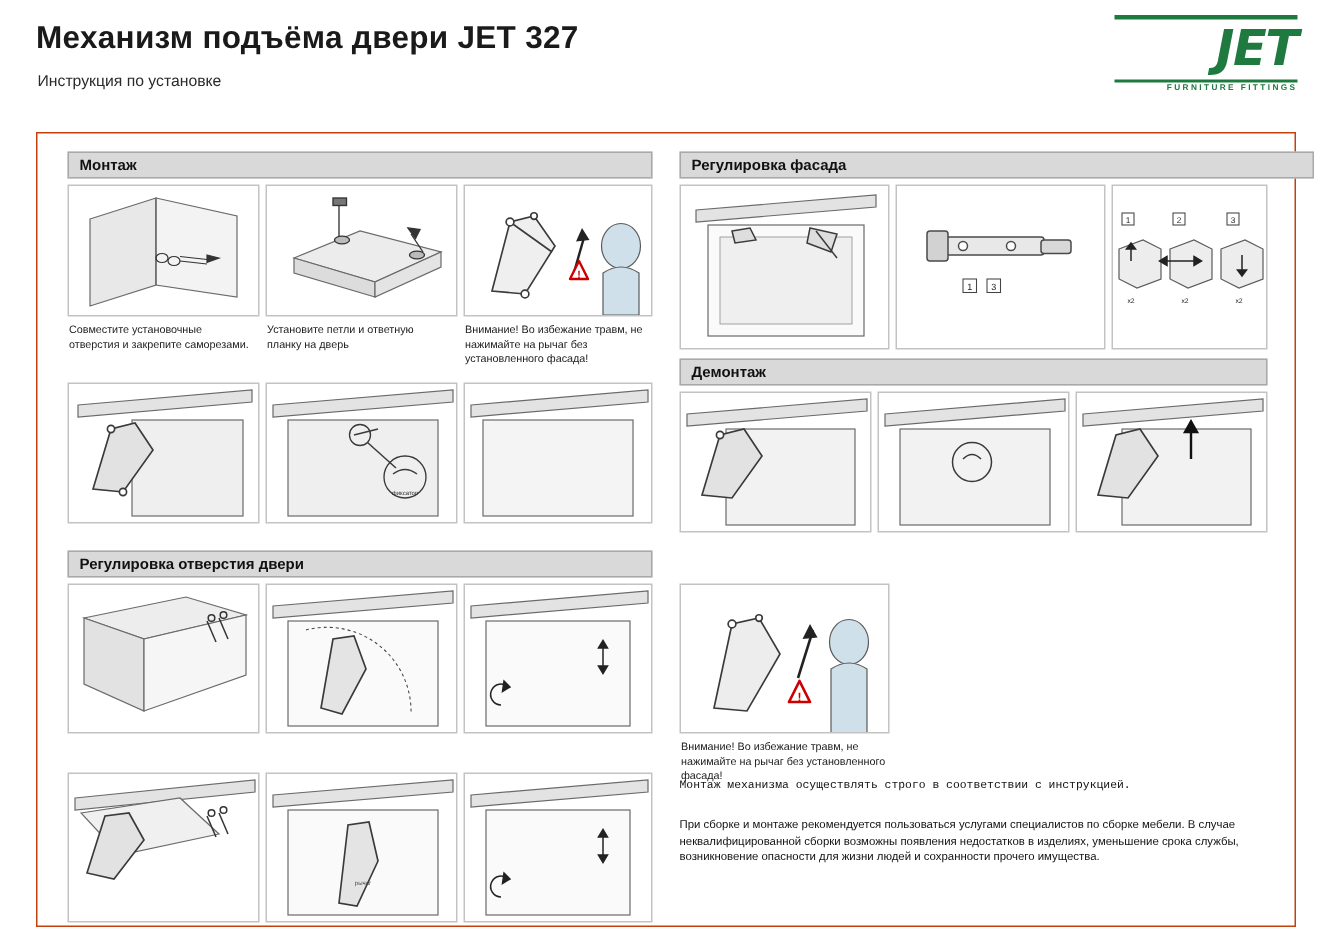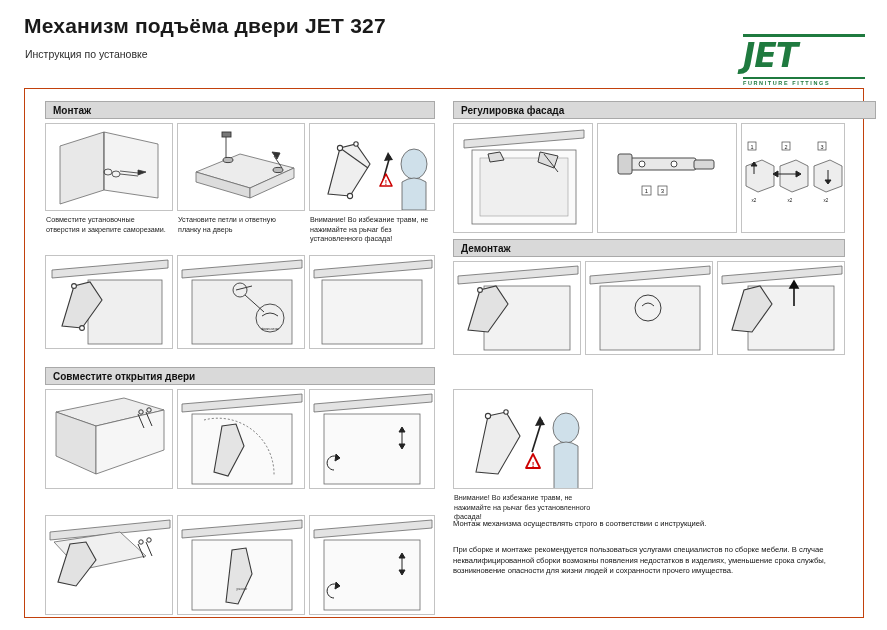--- a/index.html
+++ b/index.html
@@ -37,22 +37,21 @@
     left: 25px; top: 48px;
     font-size: 10.5px;
     color: #2a2a2a;
   }
 
   
   .logo {
     position: absolute;
     right: 22px; top: 10px;
     width: 122px; height: 58px;
-    text-align: left;
-    margin-top: 24px;
+    text-align: right;
   }
   .logo-bar-top {
     position: absolute; left: 0; top: 0;
     width: 122px; height: 3px;
     background: #1f7a3f;
   }
   .logo-text {
     position: absolute;
     left: 0; top: 2px;
     width: 122px;
@@ -335,21 +334,21 @@
         <g stroke="#3a3a3a" stroke-width="1.1" fill="#e2e2e2">
           <path d="M14,68 L26,28 L42,24 L54,42 L34,70 Z"></path>
         </g>
         <g stroke="#111" stroke-width="1.6" fill="none">
           <line x1="76" y1="44" x2="76" y2="22"></line>
           <path d="M72,26 l4,-7 4,7 z" fill="#111"></path>
         </g>
       </svg>
     </div>
 
-    <div class="sec-head" style="left:20px; top:278px; width:390px;">Совместите открытия двери</div>
+    <div class="sec-head" style="left:20px; top:278px; width:390px;">Регулировка отверстия двери</div>
 
     <div class="cell" style="left:20px; top:300px; width:128px; height:100px;">
       <svg width="128" height="100" viewBox="0 0 128 100">
         <polygon points="10,22 78,8 118,20 50,36" fill="#ededed" stroke="#6a6a6a" stroke-width="0.8"></polygon>
         <polygon points="10,22 10,66 50,84 50,36" fill="#e2e2e2" stroke="#6a6a6a" stroke-width="0.8"></polygon>
         <polygon points="50,36 50,84 118,60 118,20" fill="#f6f6f6" stroke="#6a6a6a" stroke-width="0.8"></polygon>
         <g stroke="#333" stroke-width="1" fill="none">
           <path d="M92,24 l6,14"></path>
             <path d="M100,22 l6,14"></path>
           <circle cx="95" cy="22" r="2.2"></circle>
@@ -439,17 +438,17 @@
         <g stroke="#222" stroke-width="1" fill="none">
           <line x1="92" y1="40" x2="92" y2="56"></line>
           <path d="M89,42 l3,-5 3,5 z" fill="#222"></path>
           <path d="M89,54 l3,5 3,-5 z" fill="#222"></path>
           <path d="M24,82 a7,7 0 1 1 5,-12"></path>
           <path d="M26,66 l4,4 -5,3 z" fill="#222"></path>
         </g>
       </svg>
     </div>
 
-    <div class="note" style="left:428px; top:430px; width:394px;">Монтаж механизма осуществлять строго в соответствии с инструкцией.</div>
+    <div class="note" style="left:428px; top:430px; width:394px;font-family:Liberation Mono, monospace;">Монтаж механизма осуществлять строго в соответствии с инструкцией.</div>
     <div class="note" style="left:428px; top:456px; width:394px;">При сборке и монтаже рекомендуется пользоваться услугами специалистов по сборке мебели. В случае неквалифицированной сборки возможны появления недостатков в изделиях, уменьшение срока службы, возникновение опасности для жизни людей и сохранности прочего имущества.</div>
 
   </div>
 </div>
 
 </body></html>

